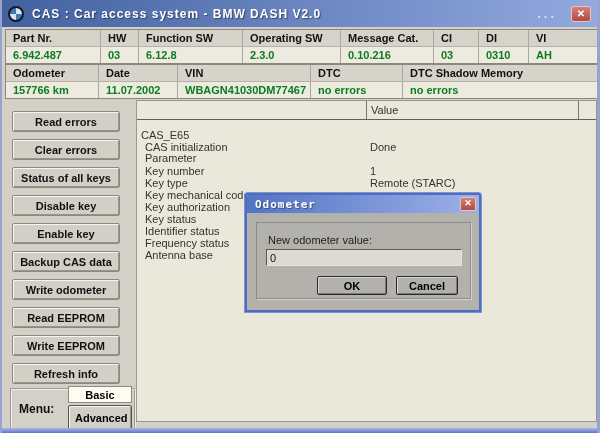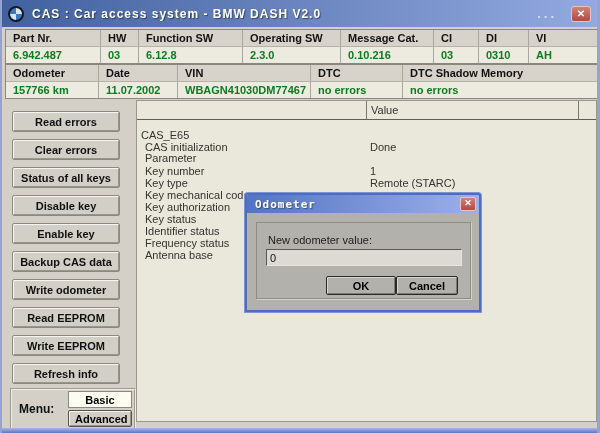--- a/index.html
+++ b/index.html
@@ -71,21 +71,21 @@
     border:2px groove #efede8;
     display:flex;align-items:center;padding:2px 2px 2px 7px;
   }
   .menu-label{font-size:12px;font-weight:bold;color:#111;flex:1;}
   .menu-opts{display:flex;flex-direction:column;gap:2px;}
   .menu-basic{
     width:64px;height:17px;background:#fdfcf0;border:1px solid #8c8880;
     font-size:11px;font-weight:bold;text-align:center;line-height:15px;cursor:pointer;
   }
   .menu-adv{
-    width:64px;height:17px;background:#d2cfc6;border:1px solid #55534c;border-radius:2px;
+    width:64px;height:28px;background:#d2cfc6;border:1px solid #55534c;border-radius:2px;
     box-shadow:inset 1px 1px 0 #f6f5f1,inset -1px -1px 0 #9a958b;
     font-size:11px;font-weight:bold;text-align:center;line-height:15px;cursor:pointer;
   }
   .exit-btn{
     margin:8px 0 0 6px;width:123px;height:20px;
     background:#d2cfc6;border:1px solid #8c8880;border-radius:2px;
     box-shadow:inset 1px 1px 0 #f6f5f1,inset -1px -1px 0 #9a958b;
     font-size:11px;font-weight:bold;color:#111;text-align:center;line-height:18px;cursor:pointer;padding-left:16px;
   }
   
@@ -132,21 +132,21 @@
     padding:11px 8px 0 9px;
   }
   .dlg-label{font-size:11px;color:#1c1c1c;padding-left:2px;}
   .dlg-input{
     margin-top:3px;width:100%;height:17px;
     background:#dcdad2;
     border:1px solid;border-color:#5a5854 #e6e4de #e6e4de #5a5854;
     font-family:"Liberation Sans",sans-serif;font-size:11px;color:#111;
     padding:0 0 0 3px;outline:none;
   }
-  .dlg-btn-row{display:flex;justify-content:flex-end;margin-top:10px;padding-right:4px;}
+  .dlg-btn-row{display:flex;justify-content:flex-end;gap:9px;margin-top:10px;padding-right:4px;}
   .dlg-btn{
     height:19px;background:#b3b1ac;
     border:1px solid #2a2926;border-radius:2px;
     box-shadow:inset 1px 1px 0 #d9d7d1,inset -1px -1px 0 #7d7b76;
     font-family:"Liberation Sans",sans-serif;font-size:11px;font-weight:bold;color:#000;
     cursor:pointer;padding:0;
   }
   .dlg-ok{width:70px;}
   .dlg-cancel{width:62px;}
   

